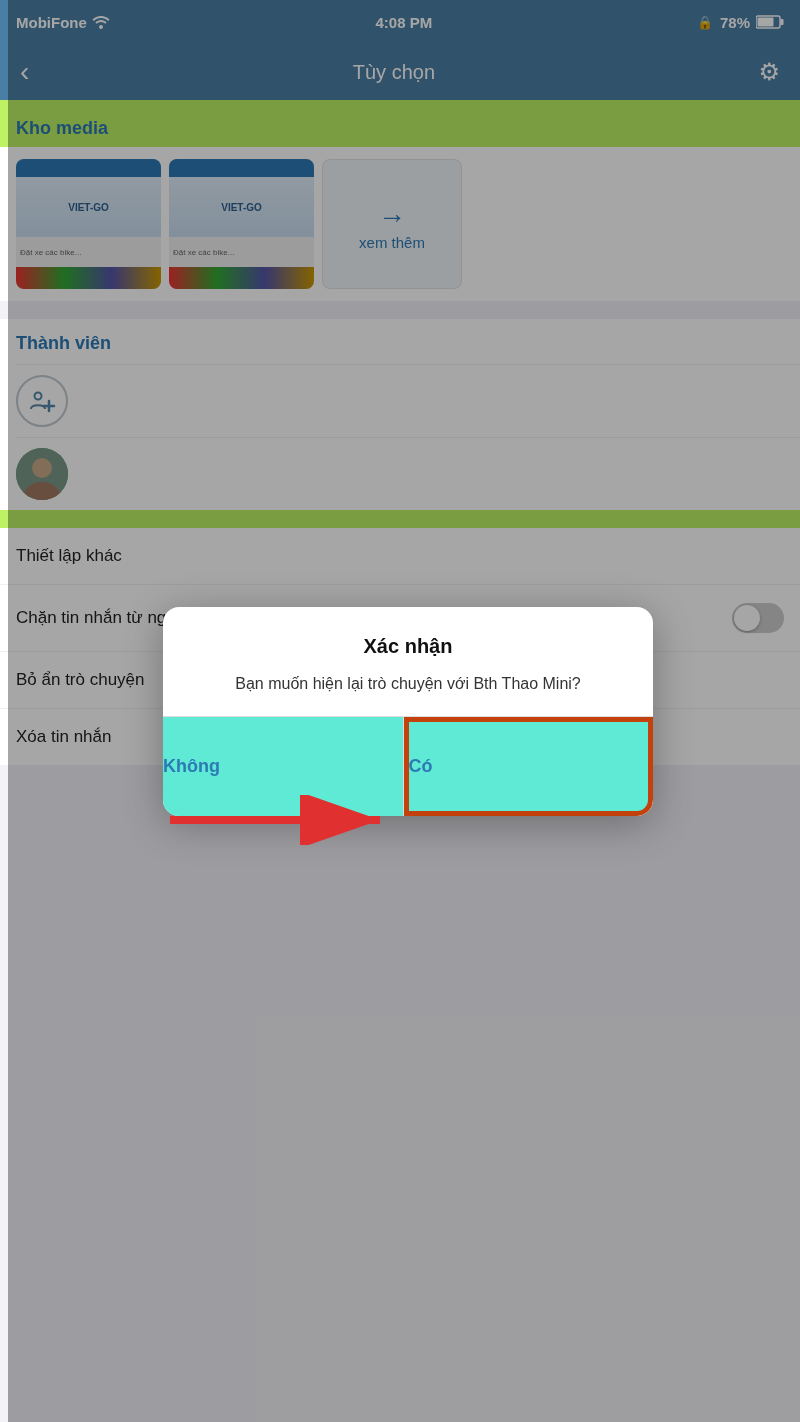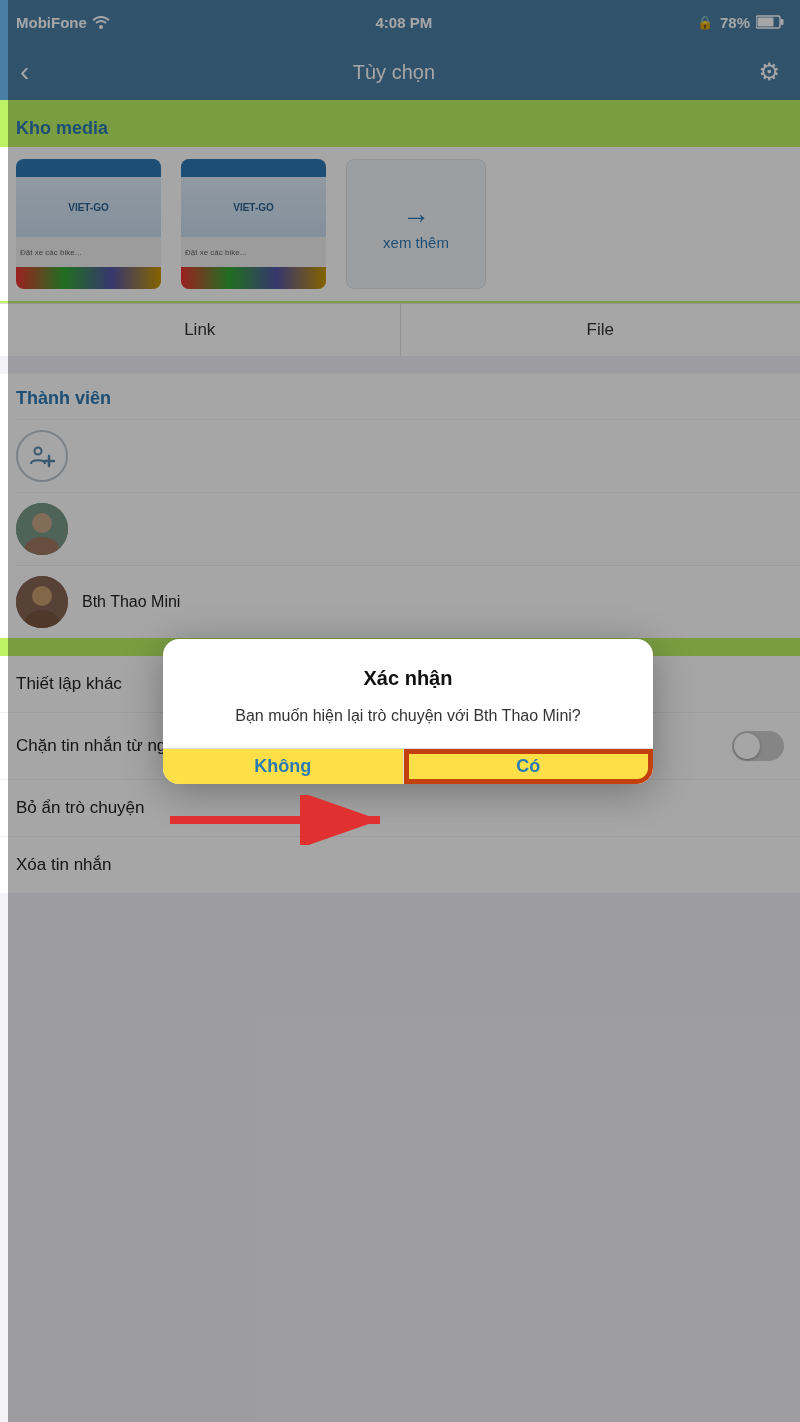--- a/index.html
+++ b/index.html
@@ -58,21 +58,21 @@
     }
 
     
     .media-section {
       background: white;
       padding: 12px 16px;
       margin-bottom: 0;
     }
     .media-grid {
       display: flex;
-      gap: 20px;
+      gap: 8px;
       align-items: flex-start;
     }
     .media-thumb {
       width: 145px;
       height: 130px;
       background: #e8e8e8;
       border-radius: 8px;
       overflow: hidden;
       position: relative;
     }
@@ -257,26 +257,26 @@
       font-size: 16px;
       color: #333;
       line-height: 1.5;
     }
     .dialog-buttons {
       display: flex;
       border-top: 1px solid #ddd;
     }
     .dialog-btn {
       flex: 1;
-      padding: 2px 0;
+      padding: 34px 0;
       font-size: 18px;
       font-weight: 600;
-      text-align: center;
+      text-align: left;
       cursor: pointer;
-      background: #fde047;
+      background: #5eead4;
       border: none;
     }
     .dialog-btn-cancel {
       color: #2d7ab5;
       border-right: 1px solid #ddd;
     }
     .dialog-btn-confirm {
       color: #2d7ab5;
       border: 5px solid #c2410c;
       border-radius: 0 0 16px 0;
@@ -365,24 +365,20 @@
           <div class="app-thumb-footer"></div>
         </div>
       </div>
       <div class="media-more">
         <span class="media-more-arrow">→</span>
         <span class="media-more-label">xem thêm</span>
       </div>
     </div>
   </div>
 
-  <div class="tab-row">
-    <div class="tab-item">Link</div>
-    <div class="tab-item">File</div>
-  </div>
 
   <div class="separator"></div>
 
   <div class="members-section">
     <div class="members-section-header">Thành viên</div>
 
     <div class="member-item">
       <div class="avatar-add">
         <svg width="28" height="28" viewBox="0 0 28 28">
           <circle cx="10" cy="9" r="3.5" fill="none" stroke="#5588aa" stroke-width="2"></circle>
@@ -396,30 +392,20 @@
     <div class="member-item">
       <div class="avatar avatar-photo1">
         <svg width="52" height="52" viewBox="0 0 52 52">
           <rect width="52" height="52" fill="#7a9988"></rect>
           <circle cx="26" cy="20" r="10" fill="#c8a888"></circle>
           <ellipse cx="26" cy="48" rx="18" ry="14" fill="#a07860"></ellipse>
         </svg>
       </div>
     </div>
 
-    <div class="member-item">
-      <div class="avatar avatar-photo2">
-        <svg width="52" height="52" viewBox="0 0 52 52">
-          <rect width="52" height="52" fill="#886655"></rect>
-          <circle cx="26" cy="20" r="10" fill="#c8a070"></circle>
-          <ellipse cx="26" cy="48" rx="18" ry="14" fill="#7a5540"></ellipse>
-        </svg>
-      </div>
-      <span class="member-name">Bth Thao Mini</span>
-    </div>
   </div>
 
   <div class="settings-section">
     <div class="settings-item">
       <span>Thiết lập khác</span>
     </div>
     <div class="settings-item">
       <span>Chặn tin nhắn từ người này</span>
       <div class="toggle">
         <div class="toggle-knob"></div>

